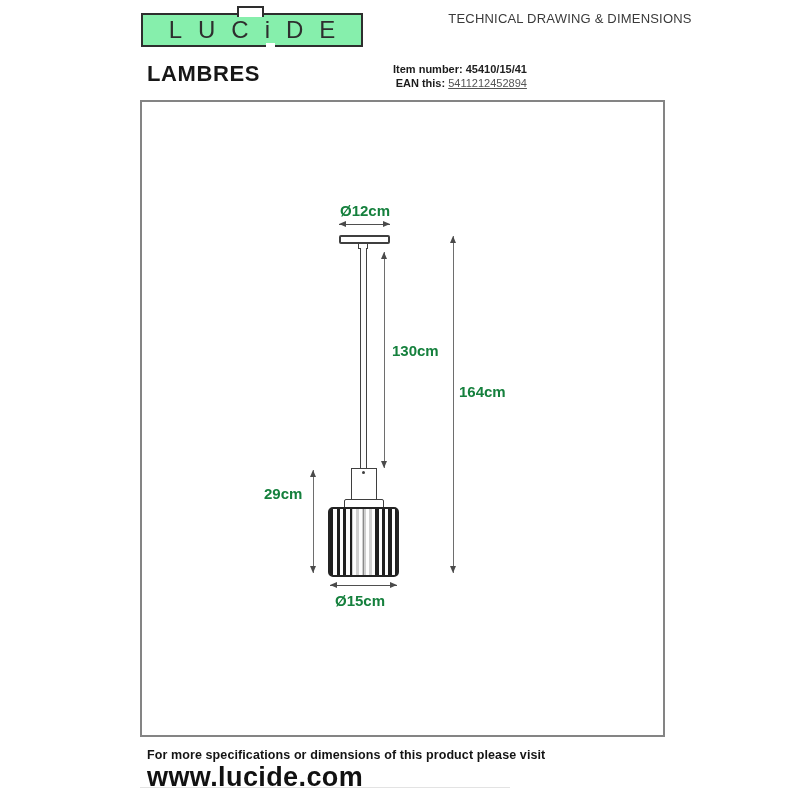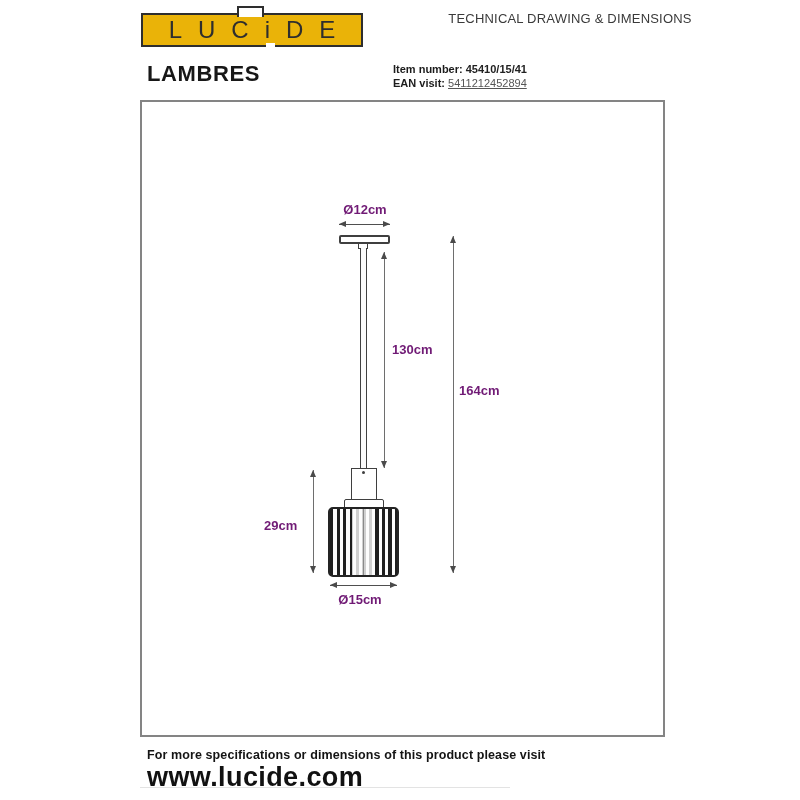--- a/index.html
+++ b/index.html
@@ -4,31 +4,31 @@
 <style>
   html,body{margin:0;padding:0;}
   body{
     width:800px;height:800px;position:relative;background:#ffffff;
     font-family:"Liberation Sans", sans-serif;color:#1e1e1e;overflow:hidden;
   }
   .abs{position:absolute;box-sizing:border-box;}
 
   
   .logo-box{left:141px;top:13px;width:222px;height:34px;border:2px solid #2e2e2e;
-    display:flex;align-items:center;justify-content:center;background:#eab308;}
+    display:flex;align-items:center;justify-content:center;background:#86efac;}
   .logo-text{font-size:24px;font-weight:400;letter-spacing:16px;margin-right:-16px;color:#2e2e2e;white-space:nowrap;}
   .logo-bump{left:237px;top:6px;width:27px;height:11px;border:2px solid #2e2e2e;border-bottom:none;background:#fff;}
   .logo-gap{left:266px;top:43px;width:9px;height:5px;background:#fff;}
 
   .doc-title{left:440px;top:11px;width:260px;text-align:center;font-size:13px;
     font-weight:500;color:#3a3a3a;letter-spacing:0.2px;}
 
   .product-name{left:147px;top:61px;font-size:22px;font-weight:bold;letter-spacing:0.6px;color:#171717;}
 
-  .meta{left:393px;top:62px;font-size:11px;line-height:14px;white-space:nowrap;}
+  .meta{left:393px;top:62px;font-size:11px;line-height:14px;white-space:nowrap;text-align:right;}
   .meta .lbl{font-weight:bold;color:#1c1c1c;}
   .meta .val-strong{font-weight:bold;color:#222;}
   .meta .val-soft{font-weight:400;color:#555;text-decoration:underline;}
 
   
   .frame{left:140px;top:100px;width:525px;height:637px;border:2px solid #848484;background:#fff;}
 
   
   .canopy{left:339px;top:235px;width:51px;height:9px;border:2px solid #3f3f3f;border-radius:2px;background:#fff;}
   .canopy-nub{left:358px;top:243px;width:10px;height:6px;border:1.5px solid #3f3f3f;background:#fff;}
@@ -43,21 +43,21 @@
 
   
   .dim-h{height:0;border-top:1px solid #4f4f4f;}
   .dim-v{width:0;border-left:1px solid #6e6e6e;}
   .arr{width:0;height:0;}
   .arr-left{border-top:3px solid transparent;border-bottom:3px solid transparent;border-right:7px solid #4a4a4a;}
   .arr-right{border-top:3px solid transparent;border-bottom:3px solid transparent;border-left:7px solid #4a4a4a;}
   .arr-up{border-left:3px solid transparent;border-right:3px solid transparent;border-bottom:7px solid #4a4a4a;}
   .arr-down{border-left:3px solid transparent;border-right:3px solid transparent;border-top:7px solid #4a4a4a;}
 
-  .dim-label{font-size:13px;font-weight:bold;color:#701a75;white-space:nowrap;}
+  .dim-label{font-size:15px;font-weight:bold;color:#15803d;white-space:nowrap;}
   .center{text-align:center;}
 
   
   .footer-note{left:147px;top:748px;font-size:12.5px;font-weight:bold;letter-spacing:0.1px;color:#141414;}
   .footer-site{left:147px;top:762px;font-size:27px;font-weight:bold;letter-spacing:0.4px;color:#111;}
   .footer-rule{left:140px;top:787px;width:370px;height:1px;background:#e3e3e3;}
 </style>
 </head>
 <body>
 
@@ -70,21 +70,21 @@
 <div class="abs doc-title">TECHNICAL DRAWING &amp; DIMENSIONS</div>
 
 <div class="abs product-name">LAMBRES</div>
 
 <div class="abs meta">
   <div>
     <span class="lbl">Item number:</span>
     <span class="val-strong">45410/15/41</span>
   </div>
   <div>
-    <span class="lbl">EAN visit:</span>
+    <span class="lbl">EAN this:</span>
     <span class="val-soft">5411212452894</span>
   </div>
 </div>
 
 <div class="abs frame"></div>
 
 <div class="abs dim-label center" style="left:327px;top:202px;width:76px;">Ø12cm</div>
 <div class="abs dim-h" style="left:339px;top:224px;width:51px;"></div>
 <div class="abs arr arr-left" style="left:339px;top:221px;"></div>
 <div class="abs arr arr-right" style="left:383px;top:221px;"></div>
@@ -105,21 +105,21 @@
 <div class="abs dim-label" style="left:392px;top:342px;">130cm</div>
 
 <div class="abs dim-v" style="left:453px;top:236px;height:337px;"></div>
 <div class="abs arr arr-up" style="left:450px;top:236px;"></div>
 <div class="abs arr arr-down" style="left:450px;top:566px;"></div>
 <div class="abs dim-label" style="left:459px;top:383px;">164cm</div>
 
 <div class="abs dim-v" style="left:313px;top:470px;height:103px;"></div>
 <div class="abs arr arr-up" style="left:310px;top:470px;"></div>
 <div class="abs arr arr-down" style="left:310px;top:566px;"></div>
-<div class="abs dim-label" style="left:264px;top:518px;">29cm</div>
+<div class="abs dim-label" style="left:264px;top:485px;">29cm</div>
 
 <div class="abs dim-h" style="left:330px;top:585px;width:67px;"></div>
 <div class="abs arr arr-left" style="left:330px;top:582px;"></div>
 <div class="abs arr arr-right" style="left:390px;top:582px;"></div>
 <div class="abs dim-label center" style="left:321px;top:592px;width:78px;">Ø15cm</div>
 
 <div class="abs footer-note">For more specifications or dimensions of this product please visit</div>
 <div class="abs footer-site">www.lucide.com</div>
 <div class="abs footer-rule"></div>
 

